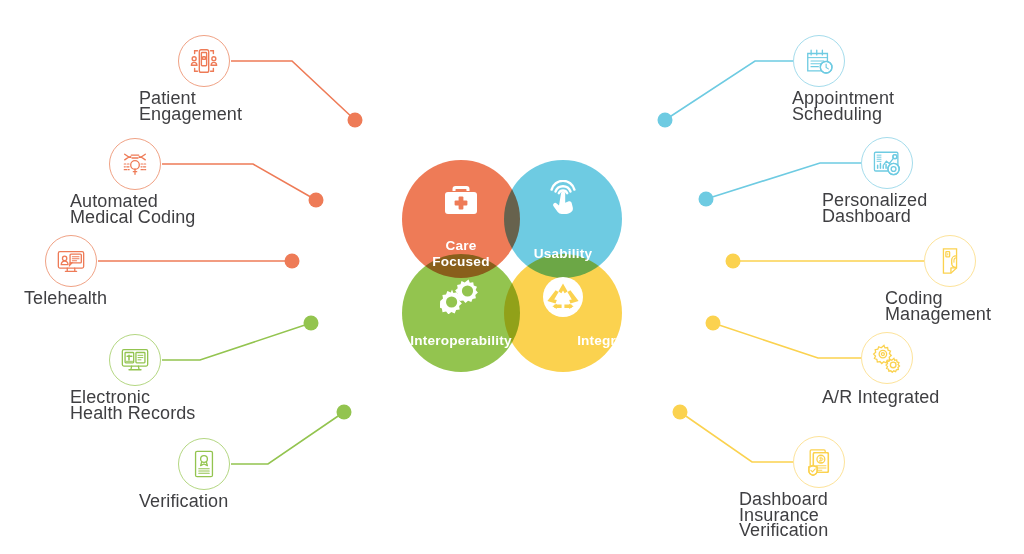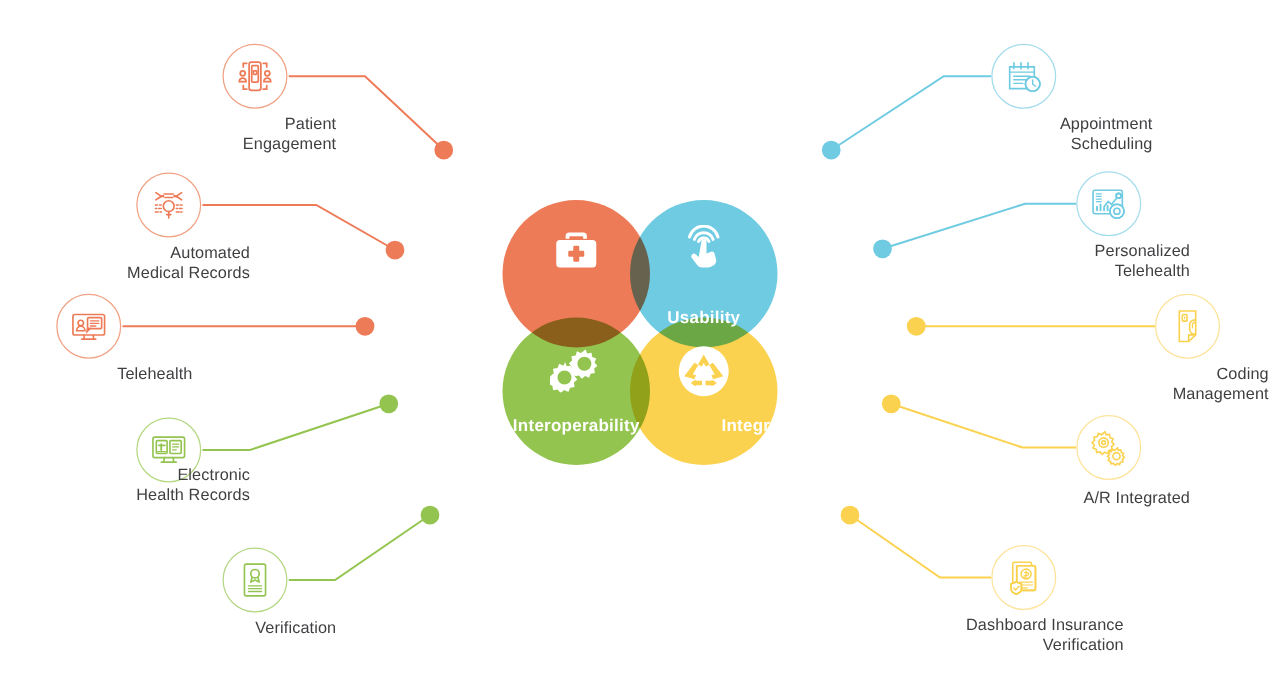--- a/index.html
+++ b/index.html
@@ -41,24 +41,24 @@
     background: #ffffff;
     display: flex;
     align-items: center;
     justify-content: center;
   }
   .node-bubble svg {
     display: block;
   }
   .node-label {
     position: absolute;
-    font-size: 13px;
+    font-size: 18px;
     line-height: 15.5px;
     color: #3f3f42;
-    text-align: right;
+    text-align: left;
     white-space: pre-line;
     letter-spacing: 0.1px;
   }
 
   
   #venn {
     position: absolute;
     left: 396px;
     top: 134px;
     width: 232px;
@@ -190,20 +190,22 @@
           <path d="M13.6 14.2l3 1.8-4.4 7.6 2.6.4-1.2 3.4-8.2-2.4z"></path>
           <path d="M28.4 14.2l8.2 10.8-8.2 2.4-1.2-3.4 2.6-.4-4.4-7.6z"></path>
           <path d="M12.4 28.6h7.2v3.5h-7.2z"></path>
           <path d="M22.4 28.6h7.2v3.5h-7.2z"></path>
           <path d="M10.4 30.3l4.4-2.6v5.2z"></path>
           <path d="M31.6 30.3l-4.4 2.6v-5.2z"></path>
         </g>
       </svg>
     </div>
 
+    <div class="venn-text" style="left:6px;  top:104px;">Care
+Focused</div>
     <div class="venn-text" style="left:108px;top:112px;">Usability</div>
     <div class="venn-text" style="left:0px;  top:199px; width:130px;">Interoperability</div>
     <div class="venn-text" style="left:108px;top:199px;margin-left:48px;">Integrated</div>
   </div>
 
   <div class="node">
     <div class="node-bubble" style="left:178px; top:35px; border-color:#f0a285;">
       <svg width="30" height="30" viewBox="0 0 32 32" fill="none" stroke="#ee7b57" stroke-width="1.5" xmlns="http://www.w3.org/2000/svg">
         <rect x="11" y="4" width="10" height="24" rx="2"></rect>
         <rect x="13.2" y="7" width="5.6" height="14" rx="0.8"></rect>
@@ -227,21 +229,21 @@
         <circle cx="16" cy="17" r="4.6"></circle>
         <path d="M16 21.6v5.4" stroke-linecap="round"></path>
         <path d="M14.2 24.2h3.6" stroke-linecap="round"></path>
         <g stroke-width="1.2" stroke-linecap="round">
           <path d="M4.5 16h1.8M8 16h1.6M4.5 19h1.2M7.2 19h2.4M4.5 22h2.6M8.6 22h1.2"></path>
           <path d="M22.4 16h1.8M25.6 16h1.8M22.4 19h1.2M25 19h2.4M22.4 22h2.6M26.2 22h1.2"></path>
         </g>
       </svg>
     </div>
     <div class="node-label" style="left:70px; top:194px; width:130px;">Automated
-Medical Records</div>
+Medical Coding</div>
   </div>
 
   <div class="node">
     <div class="node-bubble" style="left:45px; top:235px; border-color:#f0a285;">
       <svg width="30" height="30" viewBox="0 0 32 32" fill="none" stroke="#ee7b57" stroke-width="1.4" xmlns="http://www.w3.org/2000/svg">
         <rect x="2.5" y="6" width="27" height="17.5" rx="1.6"></rect>
         <path d="M12 23.5v3.2M20 23.5v3.2M10 27h12" stroke-linecap="round"></path>
         <circle cx="9.2" cy="13.2" r="2.3"></circle>
         <path d="M5.6 19.8c0-2.3 1.7-3.8 3.6-3.8s3.6 1.5 3.6 3.8z"></path>
         <rect x="15" y="8.6" width="12" height="9.4" rx="1"></rect>
@@ -257,21 +259,21 @@
       <svg width="30" height="30" viewBox="0 0 32 32" fill="none" stroke="#93c44f" stroke-width="1.4" xmlns="http://www.w3.org/2000/svg">
         <rect x="2.5" y="5" width="27" height="17.5" rx="1.6"></rect>
         <path d="M12.4 22.5l-.7 3.4M19.6 22.5l.7 3.4M9.6 26.4h12.8" stroke-linecap="round"></path>
         <rect x="5.4" y="8" width="9.2" height="11" rx="0.8"></rect>
         <path d="M7.6 12h5M9.6 11v5" stroke-width="1.6" stroke-linecap="round"></path>
         <path d="M6.6 17.4h6.8" stroke-width="1" stroke-linecap="round"></path>
         <rect x="17" y="8" width="9.6" height="11" rx="0.8"></rect>
         <path d="M19.2 11h5.2M19.2 13.4h5.2M19.2 15.8h3.2" stroke-width="1.05" stroke-linecap="round"></path>
       </svg>
     </div>
-    <div class="node-label" style="left:70px; top:372px; width:130px;">Electronic
+    <div class="node-label" style="left:70px; top:390px; width:130px;">Electronic
 Health Records</div>
   </div>
 
   <div class="node">
     <div class="node-bubble" style="left:178px; top:438px; border-color:#b4d782;">
       <svg width="30" height="30" viewBox="0 0 32 32" fill="none" stroke="#93c44f" stroke-width="1.4" xmlns="http://www.w3.org/2000/svg">
         <rect x="7" y="2.5" width="18" height="27" rx="1.6"></rect>
         <circle cx="16" cy="10.6" r="3.6"></circle>
         <path d="M13.6 13.4l-1.2 4.4 3.6-1.8 3.6 1.8-1.2-4.4" stroke-linejoin="round"></path>
         <path d="M10.4 21h11.2M10.4 23.4h11.2M10.4 25.8h11.2" stroke-width="1.1" stroke-linecap="round"></path>
@@ -304,21 +306,21 @@
         <path d="M12 18.6l3.4-4.6 3 2.6 5.4-6.8" stroke-linecap="round" stroke-linejoin="round"></path>
         <circle cx="24.4" cy="9.2" r="2.1" fill="#ffffff"></circle>
         <circle cx="24.4" cy="9.2" r="2.1"></circle>
         <path d="M6 21.6v-3.2M9 21.6v-5M12 21.6v-2M15 21.6v-4" stroke-width="1.6" stroke-linecap="round"></path>
         <circle cx="23" cy="22.4" r="6" fill="#ffffff"></circle>
         <circle cx="23" cy="22.4" r="6"></circle>
         <circle cx="23" cy="22.4" r="2.6"></circle>
       </svg>
     </div>
     <div class="node-label" style="left:822px; top:193px; width:130px;">Personalized
-Telehealth</div>
+Dashboard</div>
   </div>
 
   <div class="node">
     <div class="node-bubble" style="left:924px; top:235px; border-color:#fde39a;">
       <svg width="30" height="30" viewBox="0 0 32 32" fill="none" stroke="#fbd24f" stroke-width="1.4" xmlns="http://www.w3.org/2000/svg">
         <path d="M9 3h14v20.4l-6 5.6H9z"></path>
         <rect x="11.6" y="6" width="4" height="5.6" rx="0.7"></rect>
         <path d="M13.6 7.6v2.4" stroke-width="1"></path>
         <path d="M22.4 10.6c-2.6 0-4.6 2-4.6 4.4v3.4" stroke-linecap="round"></path>
         <path d="M17.8 18.4c0 2.6 2 4.4 4.6 4.4" stroke-linecap="round"></path>

